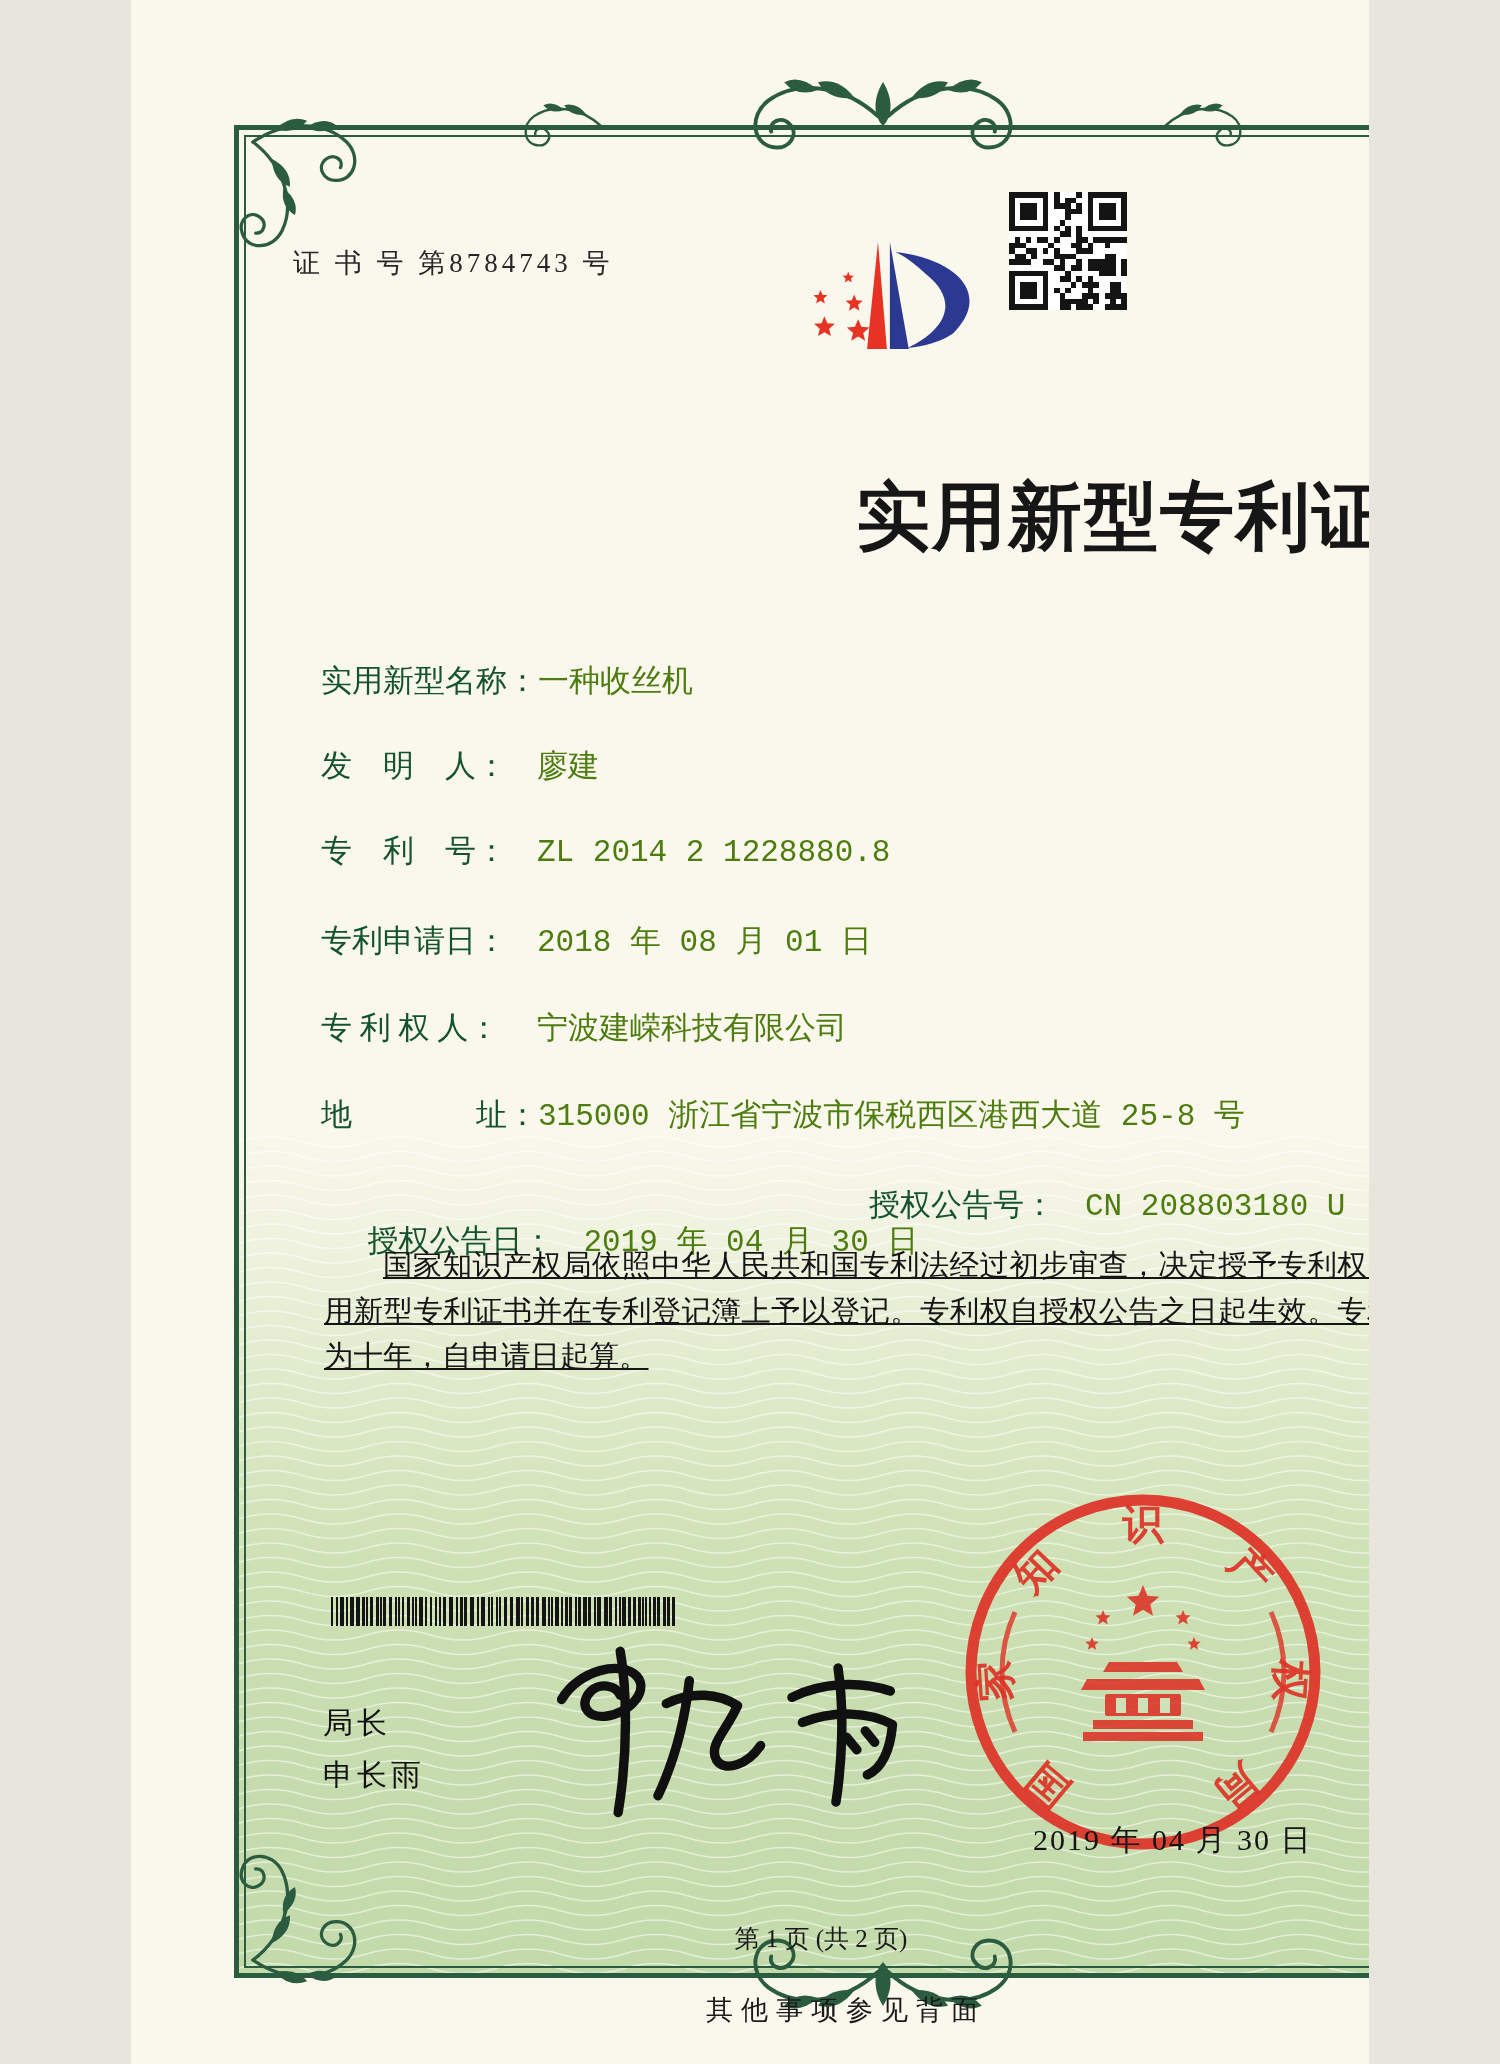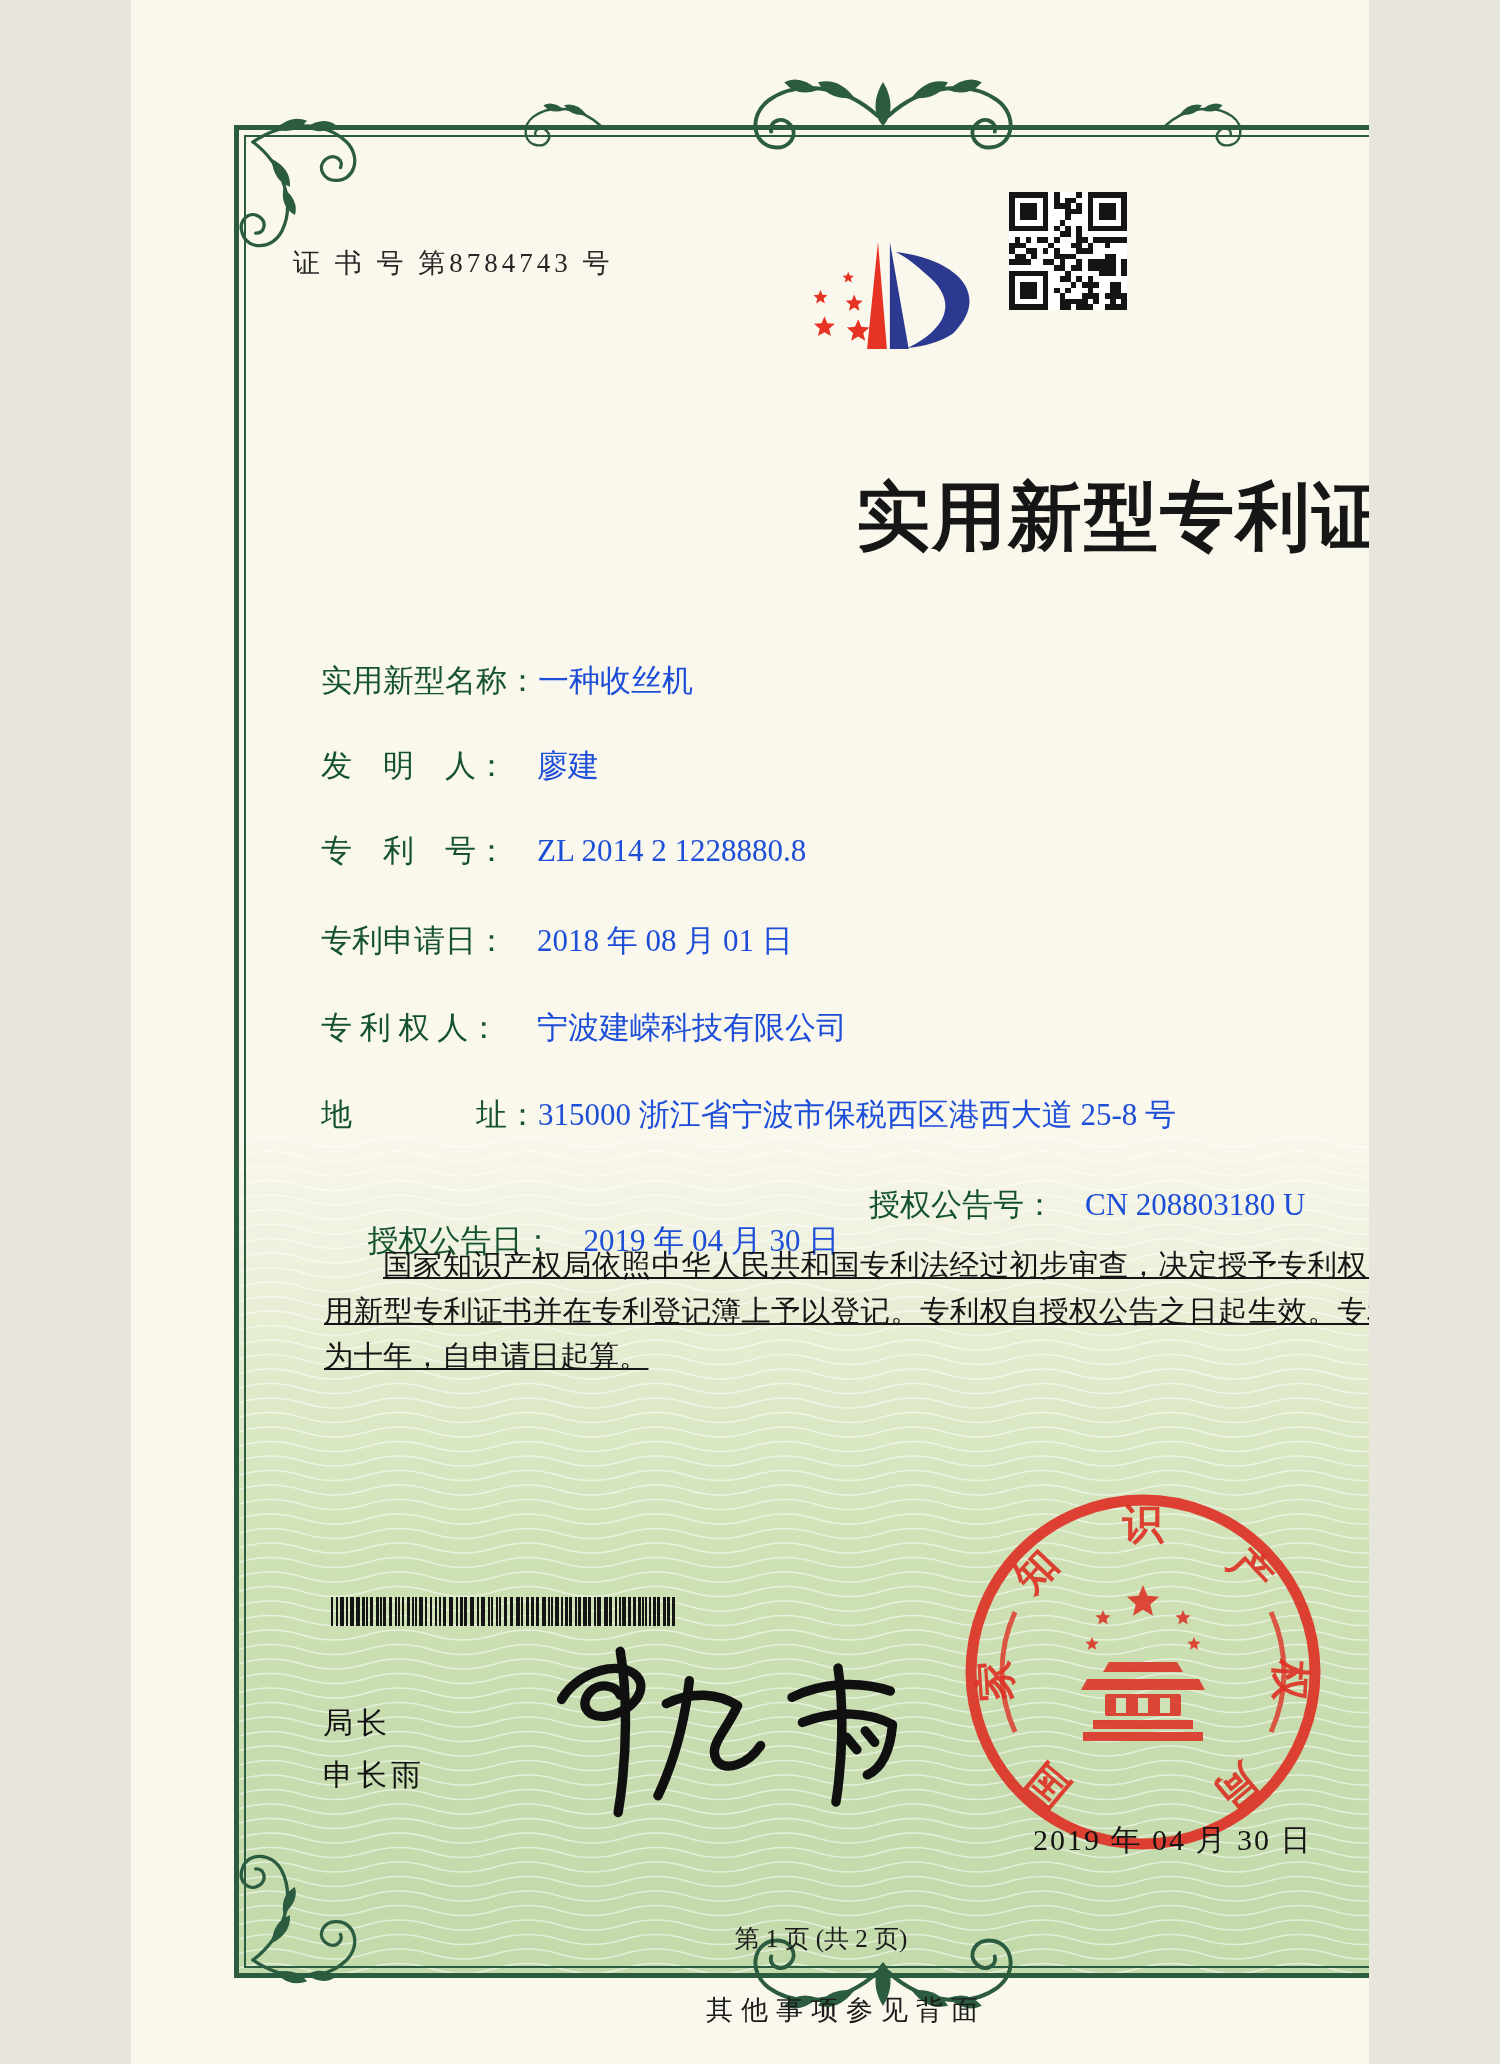--- a/index.html
+++ b/index.html
@@ -21,21 +21,21 @@
   .cert-no{position:absolute;left:162px;top:245px;font-size:27px;letter-spacing:4px;color:#262626;}
   .logo{position:absolute;left:626px;top:240px;width:238px;height:114px;}
   .qr{position:absolute;left:878px;top:192px;width:118px;height:118px;}
   .qr svg{width:100%;height:100%;shape-rendering:crispEdges;}
   .title{position:absolute;left:103px;top:468px;width:1230px;text-align:right;
       font-size:74px;font-weight:700;letter-spacing:2px;color:#161616;}
   
   .fields{position:absolute;left:190px;top:0;width:1215px;}
   .row{position:absolute;left:0;width:1215px;font-size:31px;white-space:pre;}
   .flabel{display:inline-block;min-width:216px;color:#14532d;}
-  .fvalue{color:#1d4ed8;}
+  .fvalue{color:#4d7c0f;font-family:Liberation Mono, monospace;}
   .pair2{position:absolute;left:548px;top:0;}
   .r1{top:660px}.r2{top:745px}.r3{top:830px}.r4{top:920px}.r5{top:1007px}.r6{top:1094px}.r7{top:1184px}
   
   .paras{position:absolute;left:193px;top:1243px;width:1162px;font-size:29.5px;line-height:45.5px;
       text-align:justify;color:#151515;}
   .paras p{margin:0;text-indent:2em;text-decoration:underline;}
   .paras p + p{margin-top:3px;}
   
   .barcode{position:absolute;left:200px;top:1597px;width:352px;height:29px;font-size:0;}
   .barcode i{display:inline-block;height:29px;background:#141414;vertical-align:top;}

